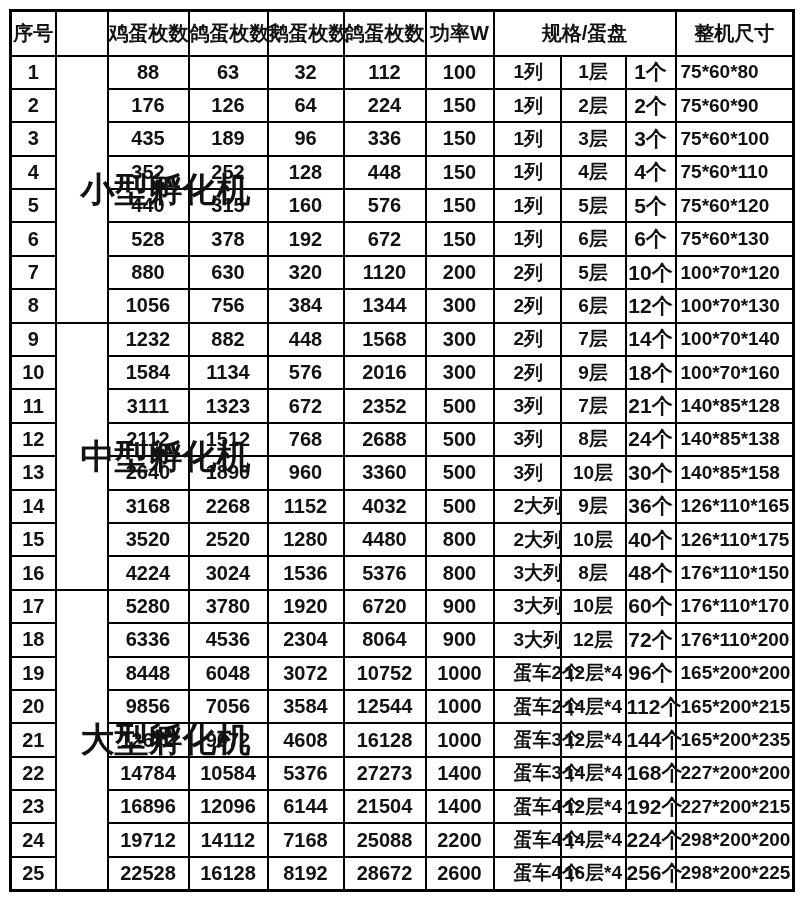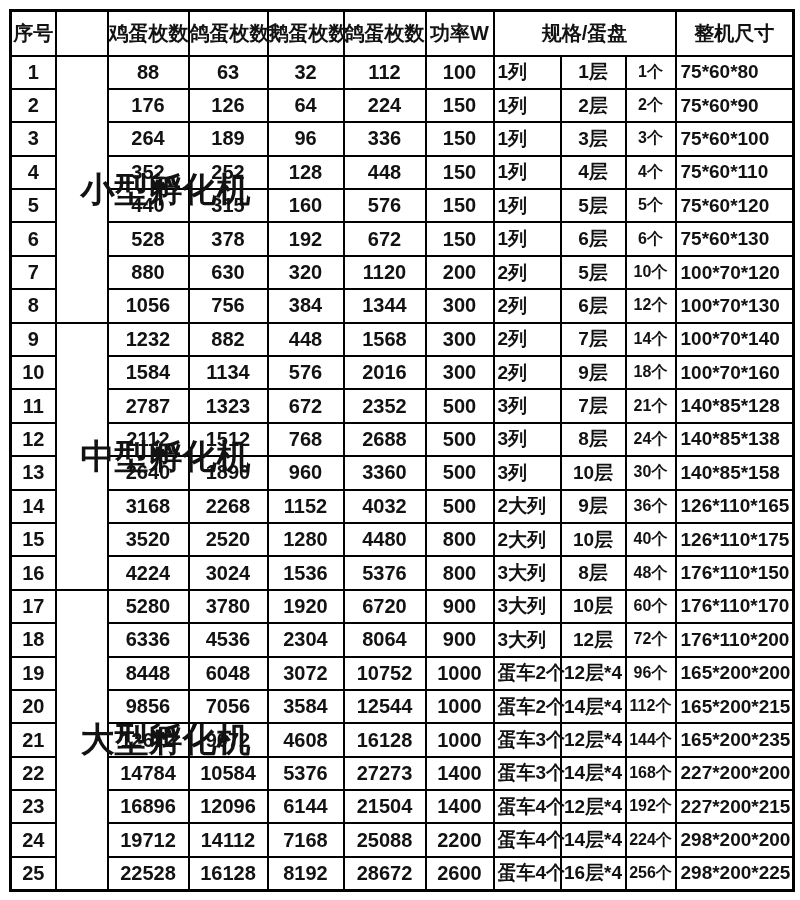--- a/index.html
+++ b/index.html
@@ -30,23 +30,23 @@
     overflow: visible;
     font-weight: bold;
     text-align: center;
     vertical-align: middle;
     background: #fff;
   }
   thead tr { height: 45px; }
   tbody tr { height: 33.4px; }
   th { font-size: 20px; border-radius: 7px; }
   td { font-size: 20px; }
-  td.c-spec1 { text-align: left; padding-left: 3px; font-size: 19px; }
+  td.c-spec1 { text-align: left; padding-left: 19px; font-size: 19px; }
   td.c-spec2 { font-size: 19px; margin-top: 46px; }
-  td.c-spec3 { font-size: 16px; border-radius: 13px; }
+  td.c-spec3 { font-size: 21px; border-radius: 13px; }
   td.c-size  { text-align: left; padding-left: 4px; font-size: 19px; }
   td.c-cat   { vertical-align: middle; padding-left: 24px; }
   .cat-label {
     display: inline-block;
     width: 36px;
     font-size: 34px;
     line-height: 1.38;
     word-break: break-all;
     text-align: center;
   }
@@ -103,21 +103,21 @@
           <td>64</td>
           <td>224</td>
           <td>150</td>
           <td class="c-spec1">1列</td>
           <td class="c-spec2">2层</td>
           <td class="c-spec3">2个</td>
           <td class="c-size">75*60*90</td>
         </tr>
         <tr>
           <td>3</td>
-          <td>264</td>
+          <td>435</td>
           <td>189</td>
           <td>96</td>
           <td>336</td>
           <td>150</td>
           <td class="c-spec1">1列</td>
           <td class="c-spec2">3层</td>
           <td class="c-spec3">3个</td>
           <td class="c-size">75*60*100</td>
         </tr>
         <tr>
@@ -200,21 +200,21 @@
           <td>576</td>
           <td>2016</td>
           <td>300</td>
           <td class="c-spec1">2列</td>
           <td class="c-spec2">9层</td>
           <td class="c-spec3">18个</td>
           <td class="c-size">100*70*160</td>
         </tr>
         <tr>
           <td>11</td>
-          <td>2787</td>
+          <td>3111</td>
           <td>1323</td>
           <td>672</td>
           <td>2352</td>
           <td>500</td>
           <td class="c-spec1">3列</td>
           <td class="c-spec2">7层</td>
           <td class="c-spec3">21个</td>
           <td class="c-size">140*85*128</td>
         </tr>
         <tr>

